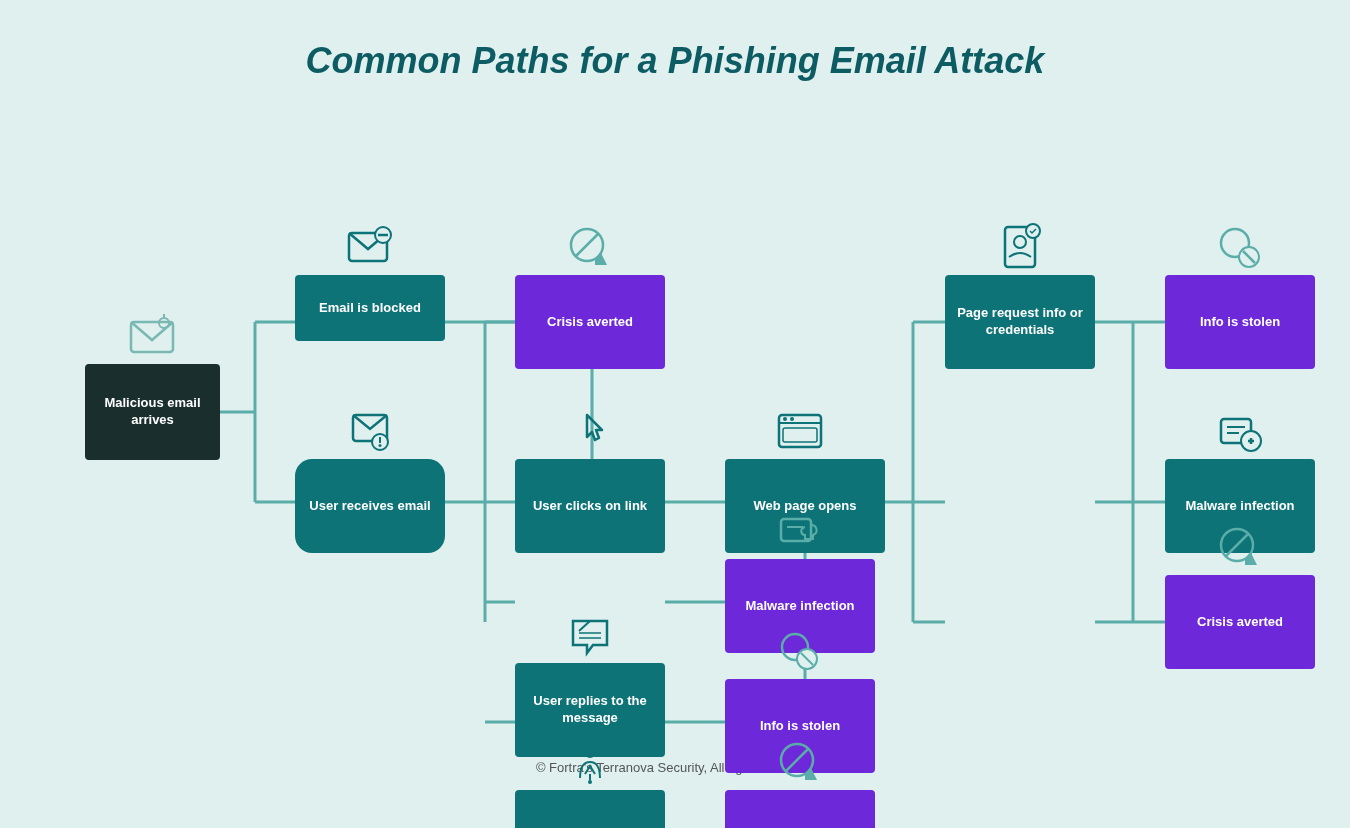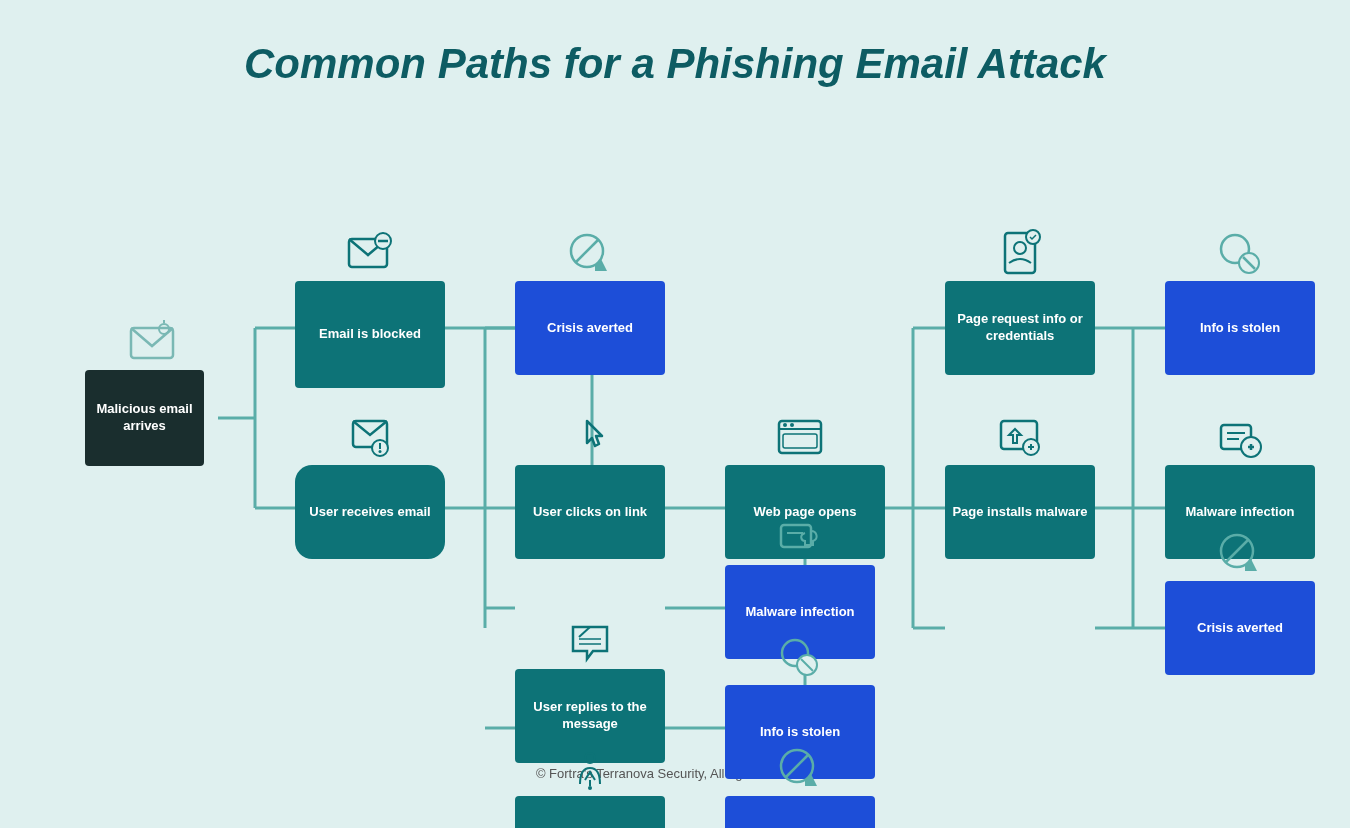--- a/index.html
+++ b/index.html
@@ -7,21 +7,21 @@
       background: #dff0ef;
       font-family: 'Arial', sans-serif;
       width: 1350px;
       height: 828px;
       overflow: hidden;
       display: flex;
       flex-direction: column;
       align-items: center;
     }
     .page-title {
-      font-size: 42px;
+      font-size: 36px;
       font-weight: 900;
       color: #0d5c63;
       margin-top: 40px;
       margin-bottom: 30px;
       text-align: center;
       font-style: italic;
     }
     .diagram {
       position: relative;
       width: 1300px;
@@ -42,21 +42,21 @@
     }
     .node-dark {
       background: #1a2e2e;
       color: #fff;
     }
     .node-teal {
       background: #0d7377;
       color: #fff;
     }
     .node-cyan {
-      background: #1d4ed8;
+      background: #6d28d9;
       color: #fff;
     }
     .footer {
       font-size: 13px;
       color: #555;
       margin-top: 8px;
     }
   </style>
 </head>
 <body>
@@ -123,31 +123,31 @@
     <line x1="700" y1="490" x2="780" y2="490" stroke="#5aada8" stroke-width="3"></line>
     <line x1="780" y1="490" x2="780" y2="610" stroke="#5aada8" stroke-width="3"></line>
     <line x1="700" y1="610" x2="780" y2="610" stroke="#5aada8" stroke-width="3"></line>
     <line x1="780" y1="610" x2="780" y2="720" stroke="#5aada8" stroke-width="3"></line>
     <line x1="700" y1="720" x2="780" y2="720" stroke="#5aada8" stroke-width="3"></line>
 
     <line x1="567" y1="210" x2="567" y2="350" stroke="#5aada8" stroke-width="3"></line>
     <line x1="460" y1="210" x2="490" y2="210" stroke="#5aada8" stroke-width="3"></line>
   </svg>
 
-  <div class="node node-dark" style="left:60px;top:252px;width:119px;height:96px;text-align:center;">
+  <div class="node node-dark" style="left:60px;top:252px;width:135px;height:96px;text-align:center;">
     <svg style="position:absolute;top:-52px;left:42px;" width="50" height="50" viewBox="0 0 50 50">
       <rect x="4" y="10" width="42" height="30" rx="3" fill="none" stroke="#7ab8b4" stroke-width="2.5"></rect>
       <polyline points="4,10 25,28 46,10" fill="none" stroke="#7ab8b4" stroke-width="2.5"></polyline>
       <circle cx="37" cy="11" r="5" fill="none" stroke="#7ab8b4" stroke-width="2"></circle>
       <line x1="37" y1="5" x2="37" y2="2" stroke="#7ab8b4" stroke-width="2"></line>
     </svg>
     <span>Malicious email arrives</span>
   </div>
 
-  <div class="node node-teal" style="left:270px;top:163px;width:150px;height:107px;">
+  <div class="node node-teal" style="left:270px;top:163px;width:150px;height:66px;">
     <svg style="position:absolute;top:-52px;left:50px;" width="50" height="50" viewBox="0 0 50 50">
       <rect x="4" y="10" width="38" height="28" rx="3" fill="none" stroke="#0d7377" stroke-width="2.5"></rect>
       <polyline points="4,10 23,26 42,10" fill="none" stroke="#0d7377" stroke-width="2.5"></polyline>
       <circle cx="38" cy="12" r="8" fill="#dff0ef" stroke="#0d7377" stroke-width="2"></circle>
       <line x1="33" y1="12" x2="43" y2="12" stroke="#0d7377" stroke-width="2.5"></line>
     </svg>
     <span>Email is blocked</span>
   </div>
 
   <div class="node node-cyan" style="left:490px;top:163px;width:150px;height:94px;">
@@ -201,30 +201,20 @@
 
   <div class="node node-cyan" style="left:1140px;top:163px;width:150px;height:94px;">
     <svg style="position:absolute;top:-52px;left:50px;" width="50" height="50" viewBox="0 0 50 50">
       <circle cx="20" cy="20" r="14" fill="none" stroke="#5aada8" stroke-width="2.5"></circle>
       <circle cx="34" cy="34" r="10" fill="#dff0ef" stroke="#5aada8" stroke-width="2"></circle>
       <line x1="28" y1="28" x2="40" y2="40" stroke="#5aada8" stroke-width="2.5"></line>
     </svg>
     <span>Info is stolen</span>
   </div>
 
-  <div class="node node-teal" style="left:920px;top:347px;width:150px;height:94px;">
-    <svg style="position:absolute;top:-52px;left:50px;" width="50" height="50" viewBox="0 0 50 50">
-      <rect x="6" y="8" width="36" height="28" rx="3" fill="none" stroke="#0d7377" stroke-width="2.5"></rect>
-      <path d="M14 22 L20 16 L26 22 L22 22 L22 30 L18 30 L18 22 Z" fill="none" stroke="#0d7377" stroke-width="2"></path>
-      <circle cx="36" cy="34" r="8" fill="#dff0ef" stroke="#0d7377" stroke-width="2"></circle>
-      <line x1="33" y1="34" x2="39" y2="34" stroke="#0d7377" stroke-width="2"></line>
-      <line x1="36" y1="31" x2="36" y2="37" stroke="#0d7377" stroke-width="2"></line>
-    </svg>
-    <span>Page installs malware</span>
-  </div>
 
   <div class="node node-teal" style="left:1140px;top:347px;width:150px;height:94px;">
     <svg style="position:absolute;top:-52px;left:50px;" width="50" height="50" viewBox="0 0 50 50">
       <rect x="6" y="12" width="30" height="24" rx="3" fill="none" stroke="#0d7377" stroke-width="2.5"></rect>
       <line x1="12" y1="20" x2="30" y2="20" stroke="#0d7377" stroke-width="2"></line>
       <line x1="12" y1="26" x2="24" y2="26" stroke="#0d7377" stroke-width="2"></line>
       <circle cx="36" cy="34" r="10" fill="#dff0ef" stroke="#0d7377" stroke-width="2"></circle>
       <line x1="33" y1="34" x2="39" y2="34" stroke="#0d7377" stroke-width="2.5"></line>
       <line x1="36" y1="31" x2="36" y2="37" stroke="#0d7377" stroke-width="2.5"></line>
     </svg>

